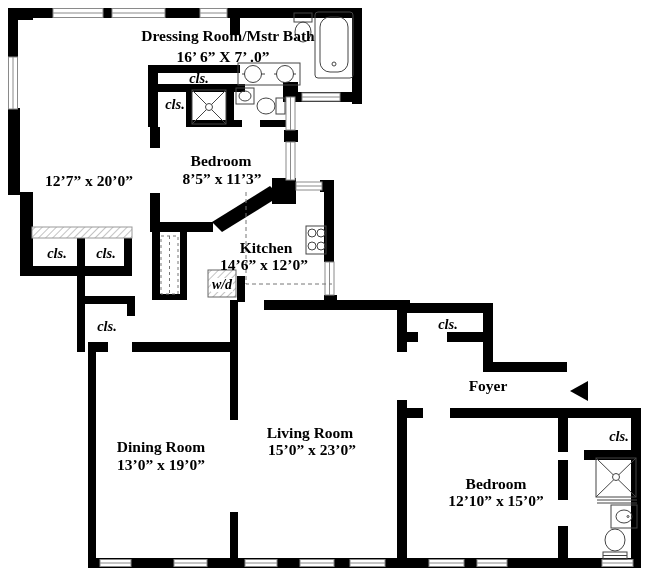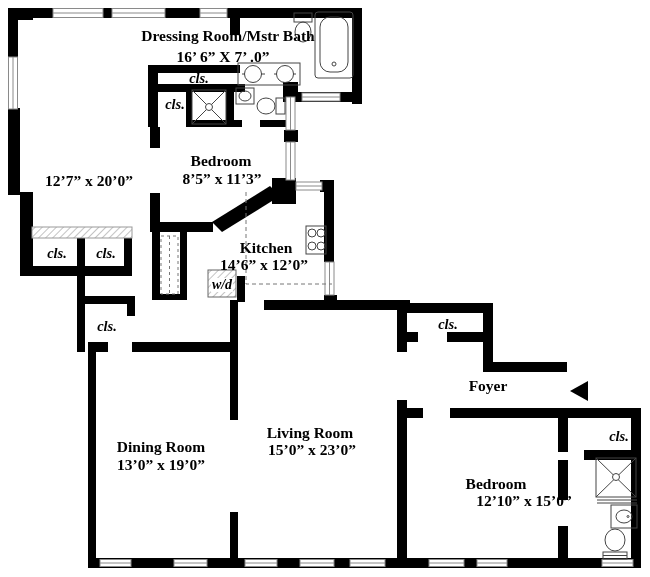--- a/index.html
+++ b/index.html
@@ -256,21 +256,21 @@
 
   <div class="lbl" style="left:161px;top:447px;">Dining Room</div>
   <div class="lbl" style="left:161px;top:465px;">13’0” x 19’0”</div>
 
   <div class="lbl" style="left:310px;top:433px;">Living Room</div>
   <div class="lbl" style="left:312px;top:450px;">15’0” x 23’0”</div>
 
   <div class="lbl" style="left:488px;top:386px;">Foyer</div>
 
   <div class="lbl" style="left:496px;top:484px;">Bedroom</div>
-  <div class="lbl" style="left:524px;top:501px;">12’10” x 15’0”</div>
+  <div class="lbl" style="left:496px;top:501px;">12’10” x 15’0”</div>
 
   <div class="lbl cls" style="left:199px;top:78px;">cls.</div>
   <div class="lbl cls" style="left:175px;top:104px;">cls.</div>
   <div class="lbl cls" style="left:57px;top:253px;">cls.</div>
   <div class="lbl cls" style="left:106px;top:253px;">cls.</div>
   <div class="lbl cls" style="left:107px;top:326px;">cls.</div>
   <div class="lbl cls" style="left:448px;top:324px;">cls.</div>
   <div class="lbl cls" style="left:619px;top:436px;">cls.</div>
 
   <div class="lbl wd" style="left:222px;top:285px;">w/d</div>

